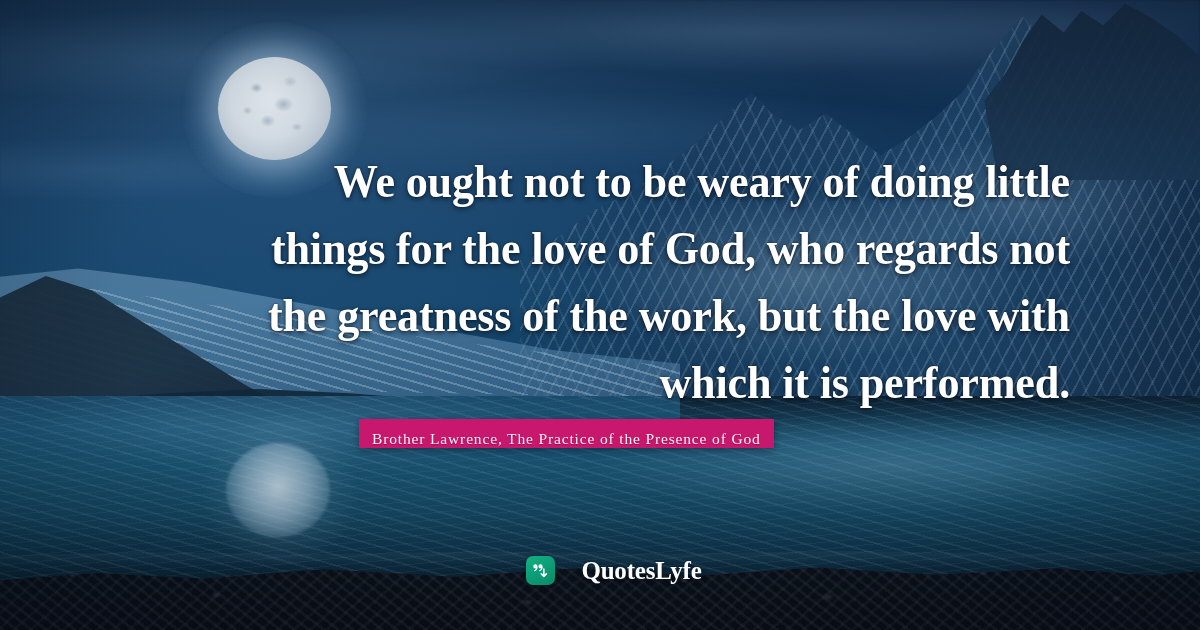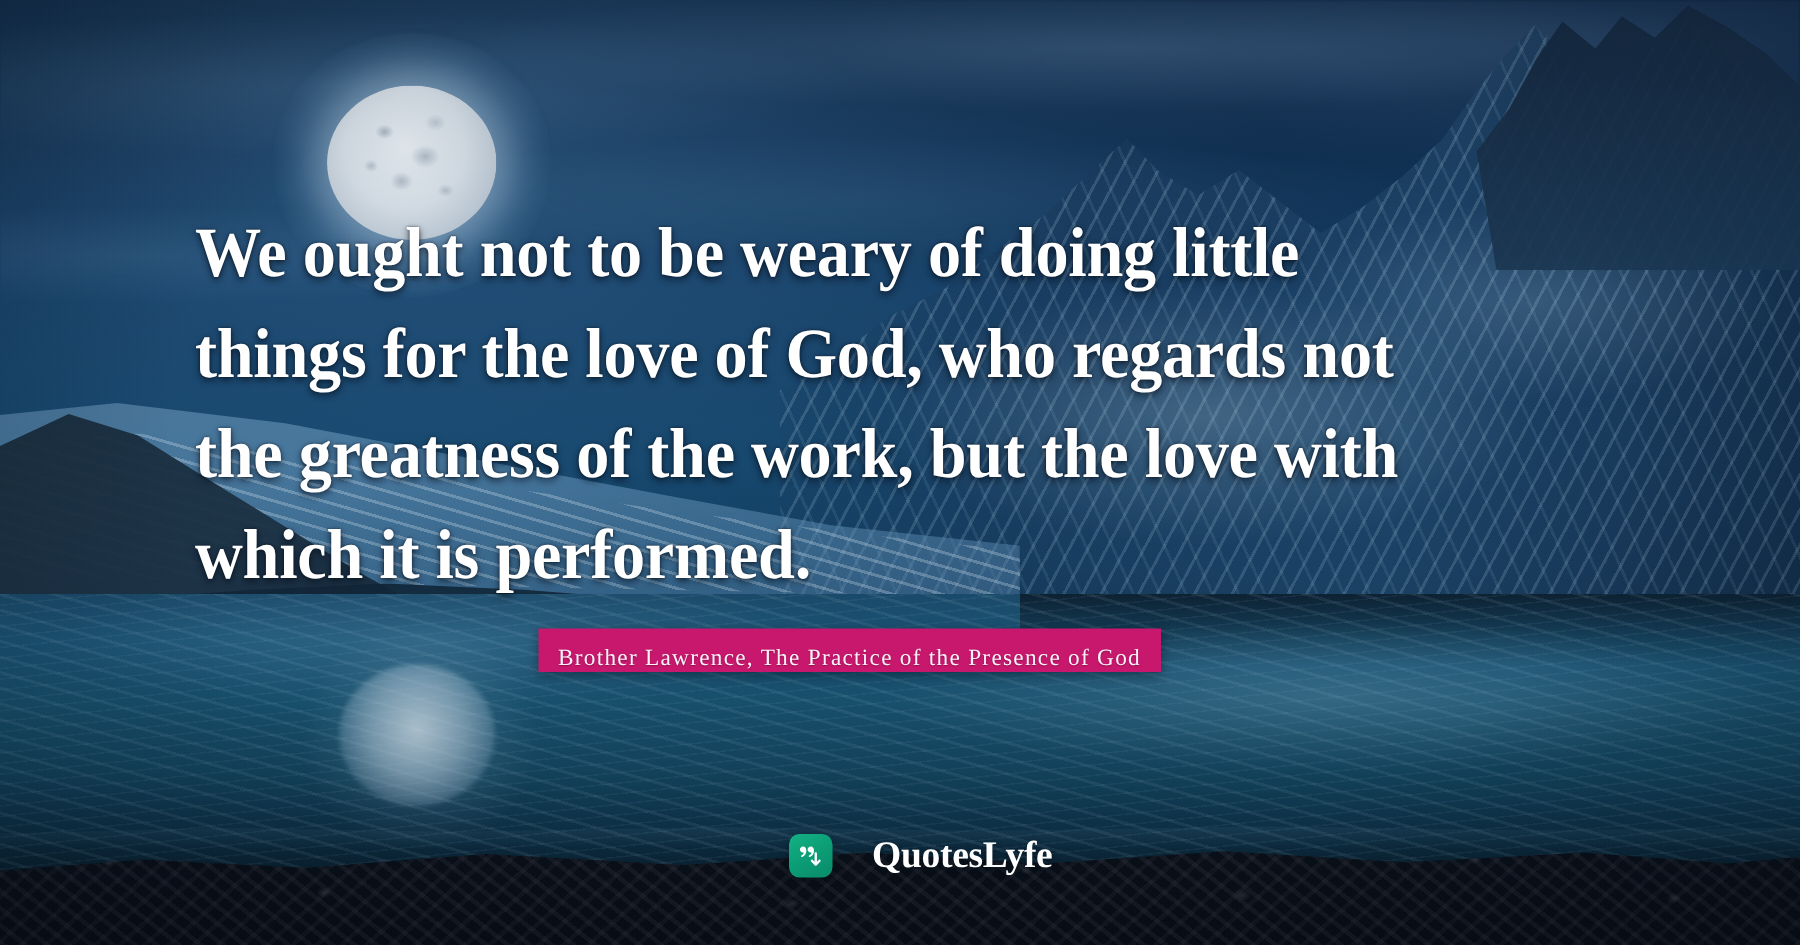--- a/index.html
+++ b/index.html
@@ -181,22 +181,22 @@
     background:
       radial-gradient(1100px 700px at 50% 46%, rgba(0,0,0,0) 44%, rgba(3,10,20,0.34) 82%, rgba(2,7,14,0.55) 100%),
       linear-gradient(rgba(6,16,30,0.10) 0%, rgba(6,16,30,0.00) 30%, rgba(4,12,24,0.16) 100%);
   }
 
   
   .content { position:absolute; inset:0; }
 
   .quote-block {
     position:absolute;
-    left:100px; top:136px; width:1000px;
-    text-align:left;
+    left:100px; top:148px; width:1000px;
+    text-align:right;
   }
   .quote-line {
     color:#ffffff;
     font-family:"Liberation Serif", serif;
     font-weight:700;
     font-size:47px;
     line-height:67px;
     letter-spacing:-0.2px;
     text-shadow:
       0 2px 5px rgba(4,14,26,0.72),

